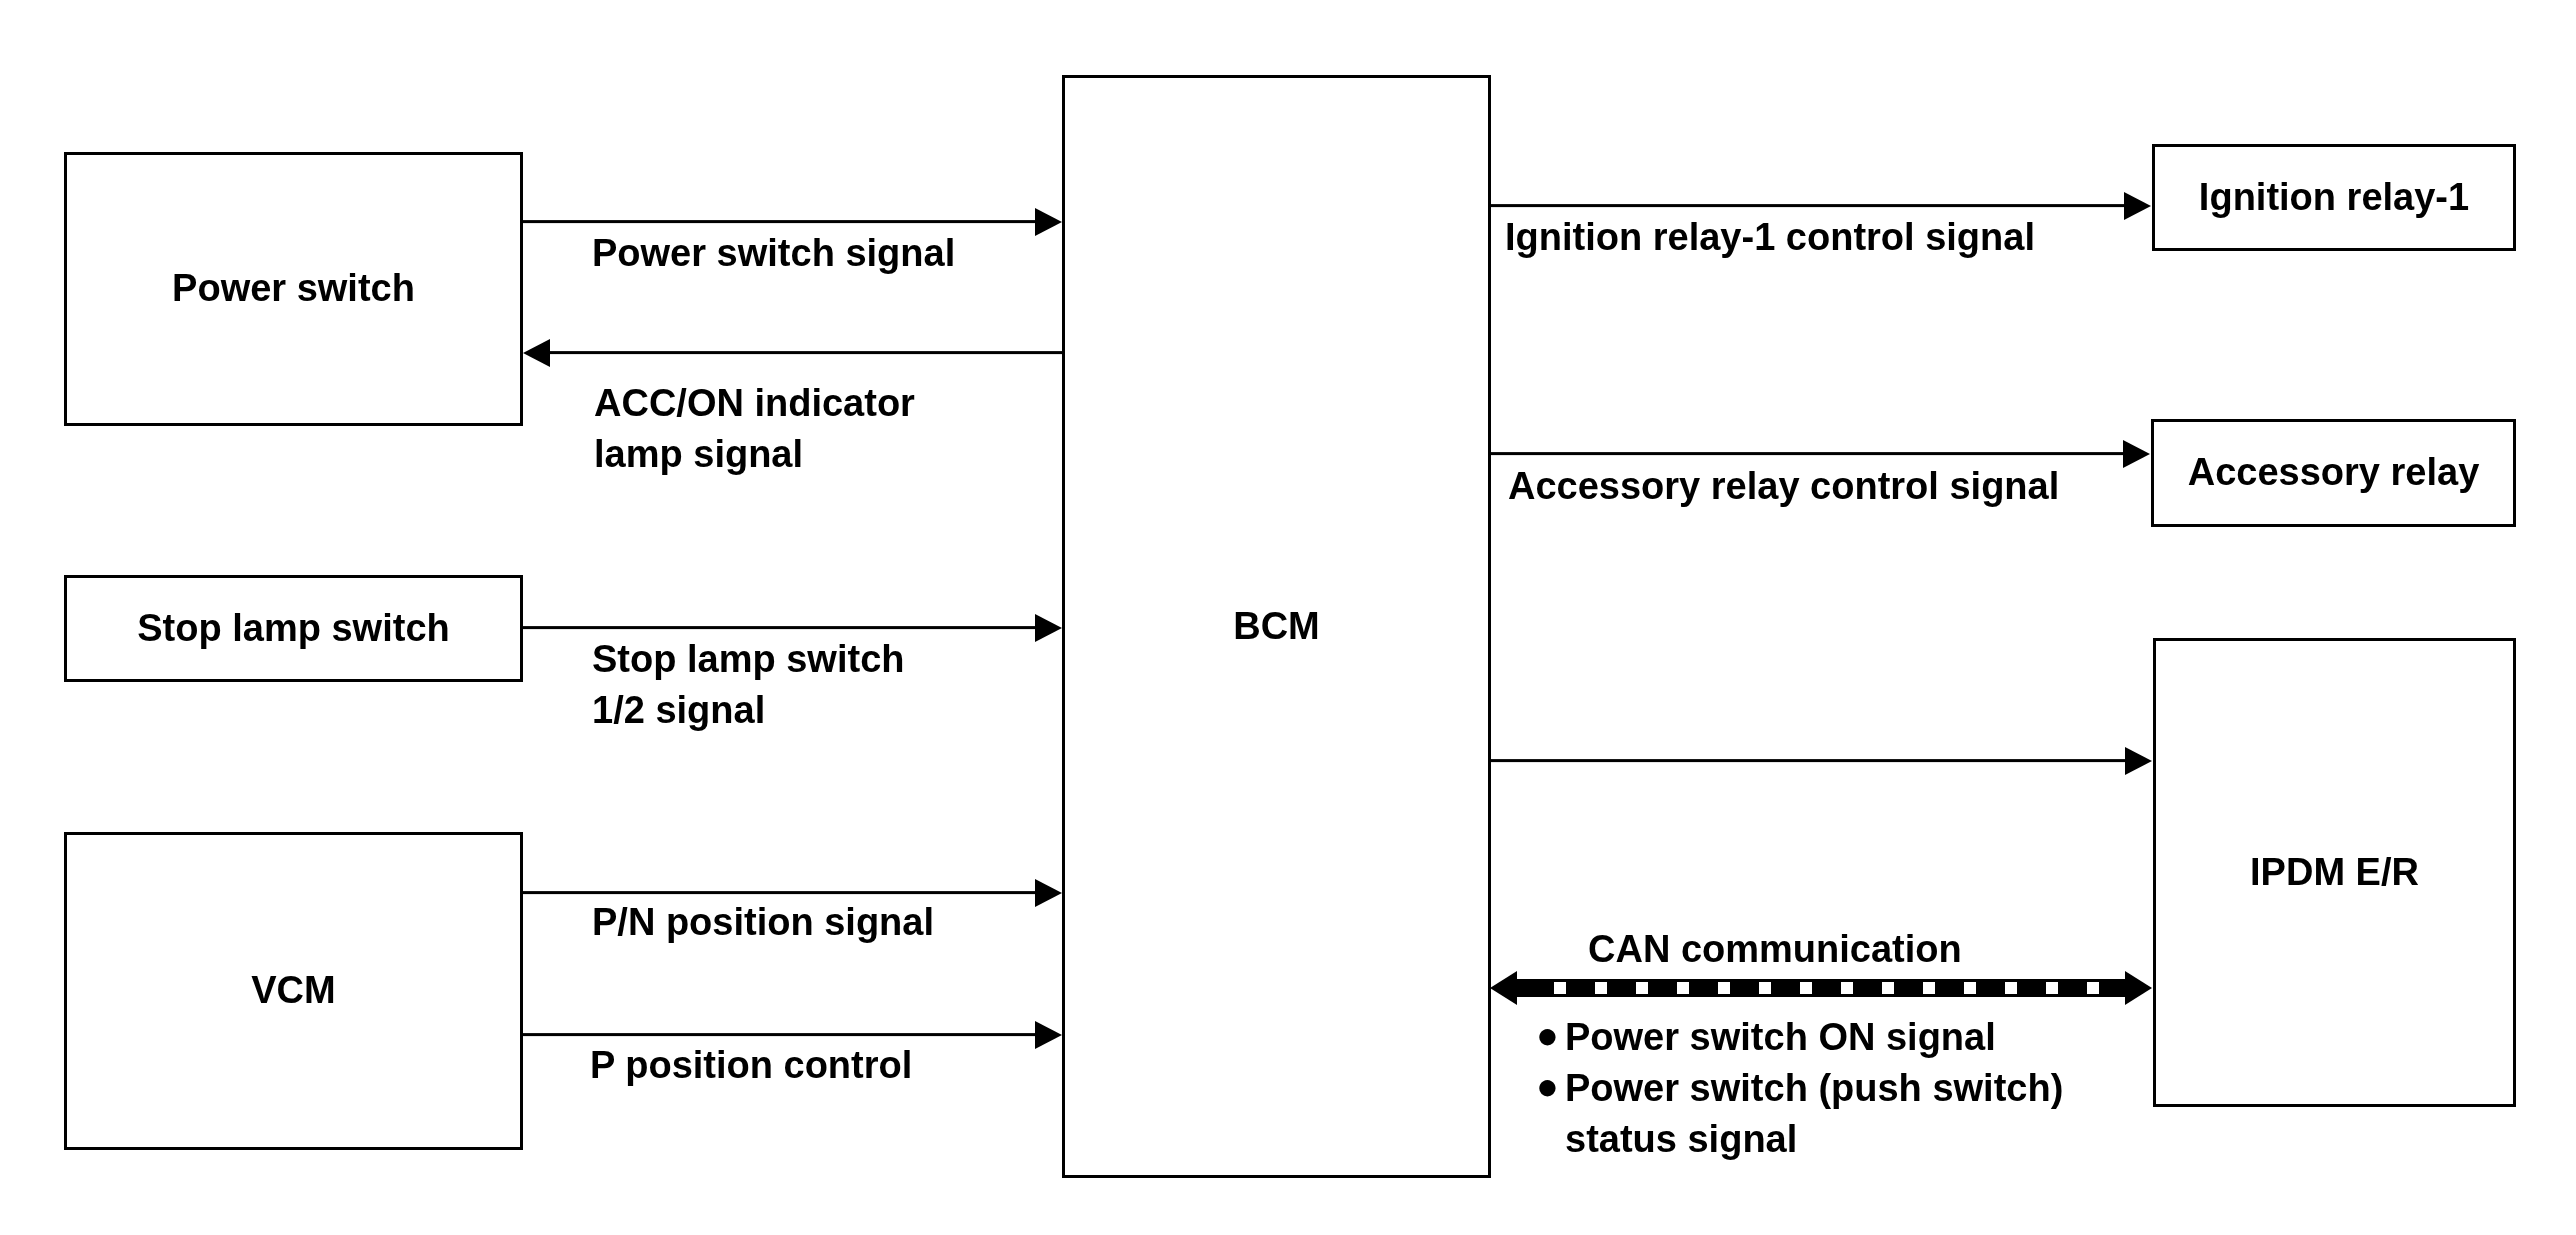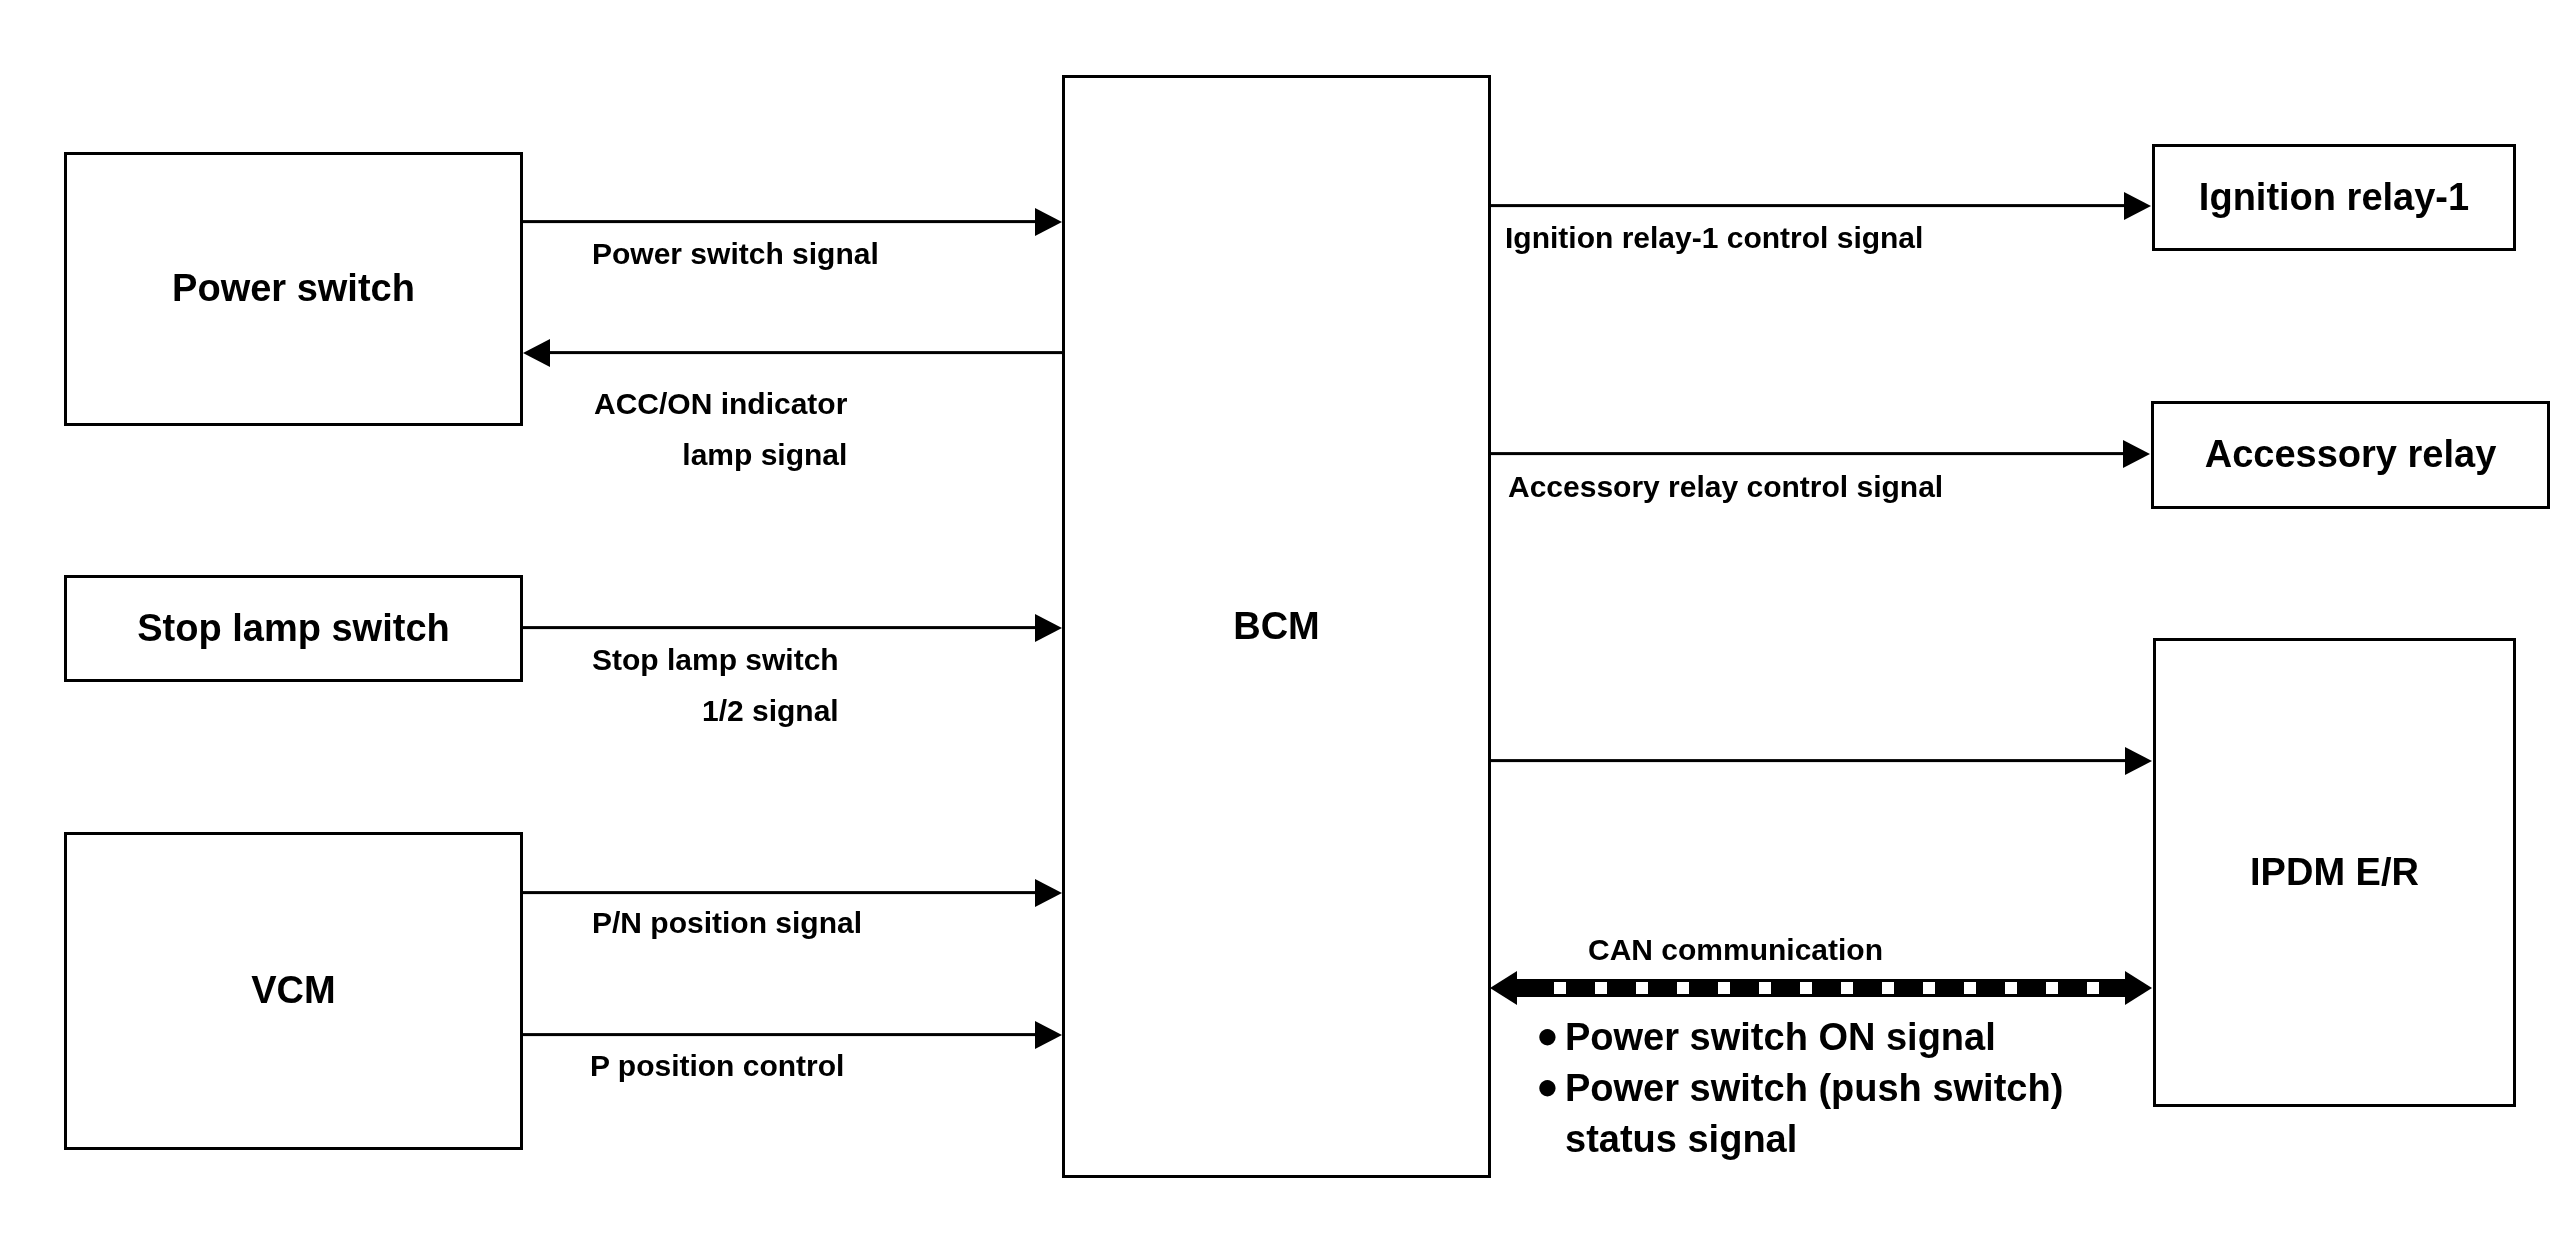--- a/index.html
+++ b/index.html
@@ -28,21 +28,21 @@
     line-height: 1.1;
     text-align: center;
     box-sizing: border-box;
     white-space: nowrap;
   }
   #box-power-switch     { left: 64px;  top: 152px;  width: 459px;  height: 274px; }
   #box-stop-lamp-switch { left: 64px;  top: 575px;  width: 459px;  height: 107px; }
   #box-vcm              { left: 64px;  top: 832px; width: 459px;  height: 318px; }
   #box-bcm              { left: 1062px; top: 75px;  width: 429px;  height: 1103px; }
   #box-ignition-relay-1 { left: 2152px; top: 144px;  width: 364px;  height: 107px; }
-  #box-accessory-relay  { left: 2151px; top: 401px;  width: 399px;  height: 108px; }
+  #box-accessory-relay  { left: 2151px; top: 419px;  width: 365px;  height: 108px; }
   #box-ipdm-er          { left: 2153px; top: 638px; width: 363px;  height: 469px; }
 
   
   .arrow { position: absolute; height: 29px; }
   .arrow .shaft {
     position: absolute;
     top: 50%;
     transform: translateY(-50%);
     height: 3.8px;
     background: #000000;
@@ -96,25 +96,24 @@
     width: 0; height: 0;
     border-top: 17px solid transparent;
     border-bottom: 17px solid transparent;
   }
   #arrow-can .head.right { right: 0; border-left: 27px solid #000000; }
   #arrow-can .head.left  { left: 0;  border-right: 27px solid #000000; }
 
   
   .sig-label {
     position: absolute;
-    font-size: 30px;
+    font-size: 38px;
     font-weight: bold;
     line-height: 51px;
     white-space: nowrap;
-    text-align: right;
   }
   #label-power-switch-signal  { left: 592px;  top: 228px; }
   #label-acc-on-indicator     { left: 594px;  top: 348px; margin-top: 30px; }
   #label-stop-lamp-switch     { left: 592px;  top: 634px; }
   #label-pn-position          { left: 592px;  top: 897px; }
   #label-p-position           { left: 590px;  top: 1040px; }
   #label-ignition-relay-1-ctl { left: 1505px; top: 212px; }
   #label-accessory-relay-ctl  { left: 1508px; top: 461px; }
   #label-ignition-relay-2-ctl { left: 1505px; top: 768px; }
   #label-can-communication    { left: 1540px; top: 924px; margin-left: 48px; }

